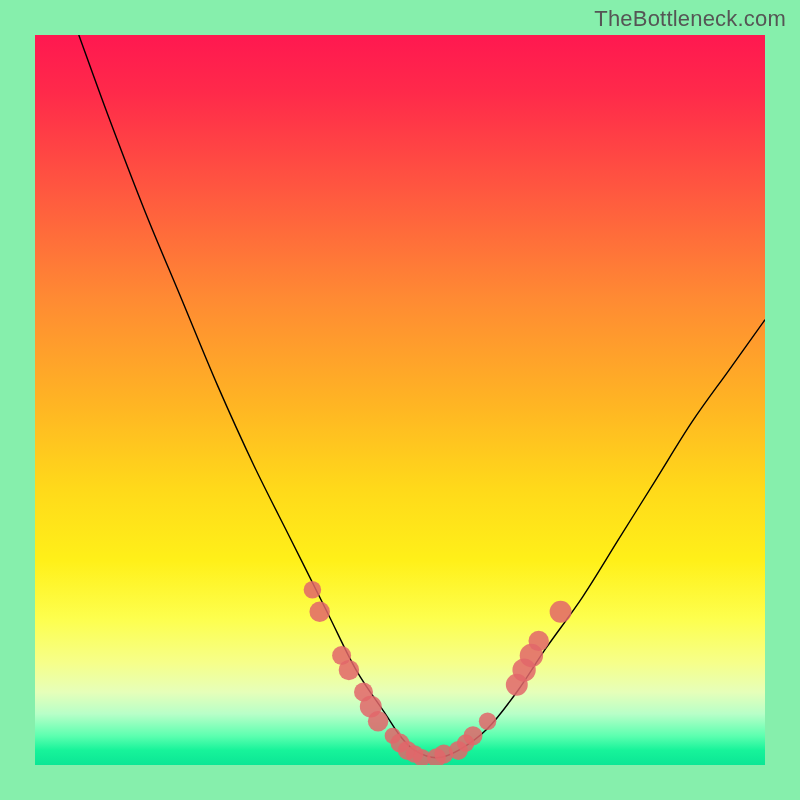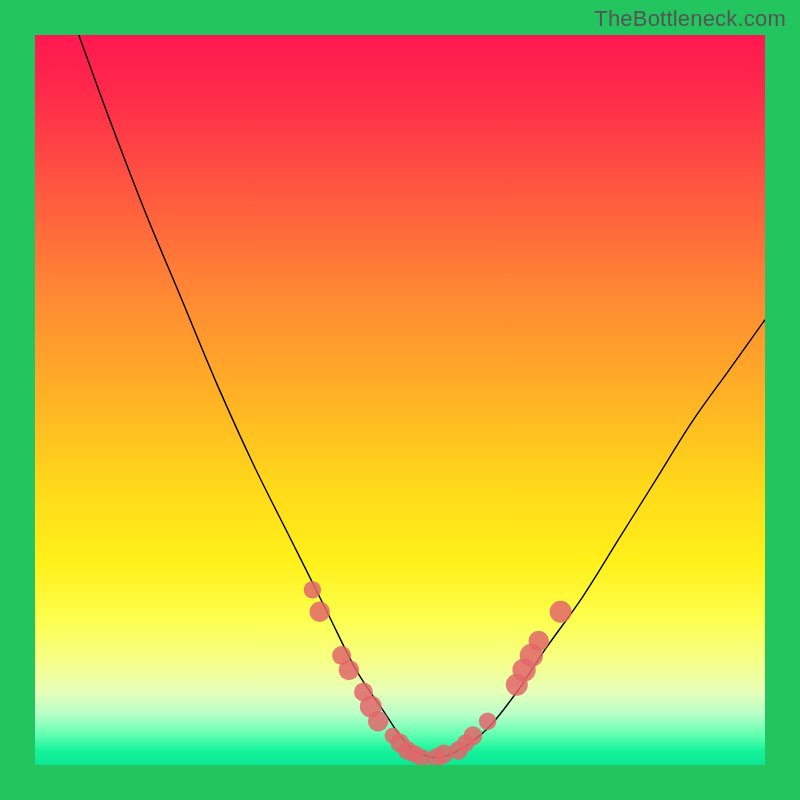--- a/index.html
+++ b/index.html
@@ -1,21 +1,21 @@
 <!DOCTYPE html>
 <html><head>
 <meta charset="utf-8">
 <style>
   * { margin: 0; padding: 0; box-sizing: border-box; }
   html, body { width: 800px; height: 800px; overflow: hidden; background: #000; }
   .stage {
     position: relative;
     width: 800px;
     height: 800px;
-    background: #22c55e;
+    background: #86efac;
   }
   .watermark {
     position: absolute;
     top: 6px;
     right: 14px;
     font-family: Arial, Helvetica, sans-serif;
     font-size: 22px;
     color: #555;
     font-weight: 500;
     letter-spacing: 0.2px;

